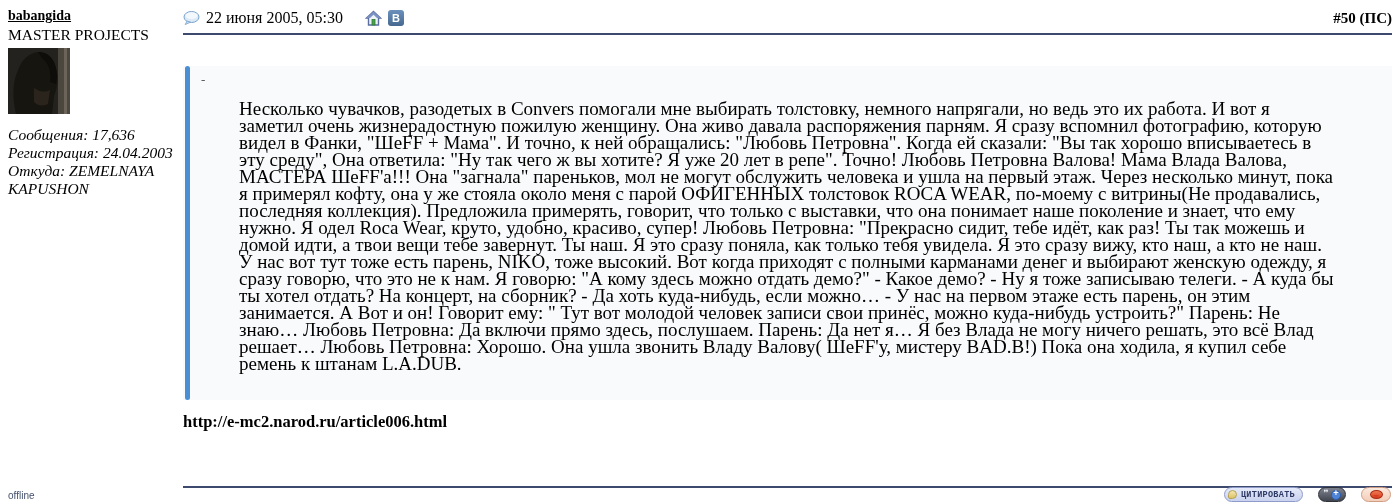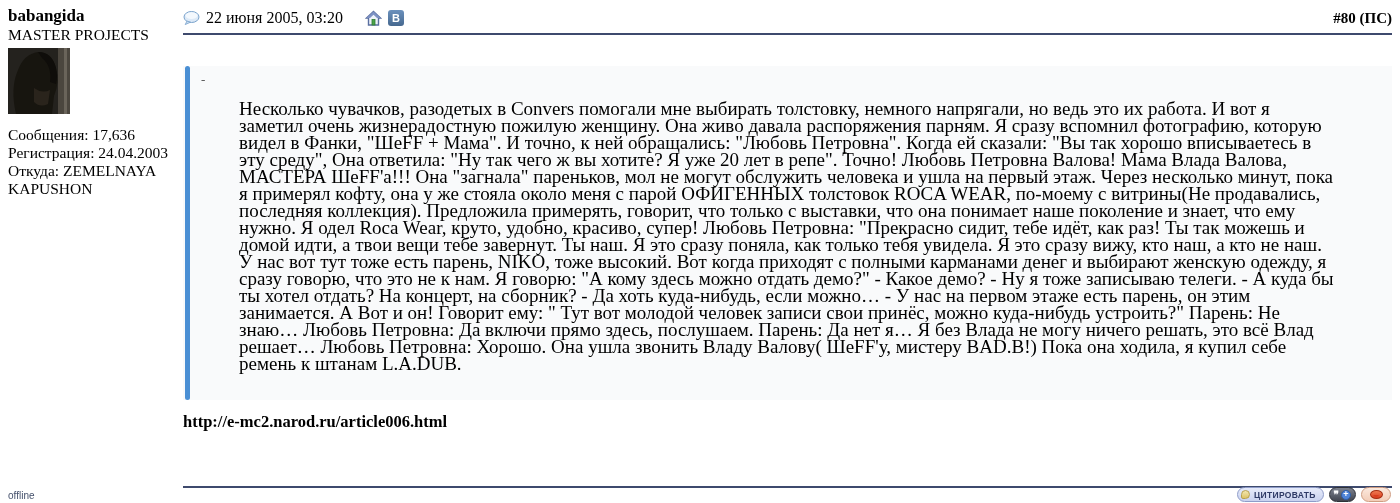--- a/index.html
+++ b/index.html
@@ -9,27 +9,27 @@
     position: relative;
     overflow: hidden;
     font-family: "Liberation Serif", "DejaVu Serif", serif;
     color: #000000;
   }
 
   
   .sidebar {
     position: absolute; left: 8px; top: 6px; width: 172px;
   }
-  .username { font-size: 17px; font-weight: bold; line-height: 19px; }
+  .username { font-size: 14px; font-weight: bold; line-height: 19px; text-decoration: underline; }
   .usertitle { font-size: 15.5px; line-height: 18px; margin-top: 1px; }
   .avatar {
     width: 62px; height: 66px; margin-top: 4px;
     display: block; overflow: hidden;
   }
-  .userstats { margin-top: 12px; font-size: 15.5px; line-height: 18px; }
+  .userstats { margin-top: 12px; font-size: 15.5px; line-height: 18px; font-style: italic; }
   .userstats div { margin-bottom: 0; }
   .status-offline {
     position: absolute; left: 8px; top: 490px;
     font-size: 10px; font-weight: normal; color: #44506b;
     font-family: "Liberation Sans", sans-serif;
   }
 
   
   .main { position: absolute; left: 183px; top: 0; width: 1209px; }
 
@@ -70,22 +70,22 @@
     padding: 34px 57px 28px 56px;
     font-size: 19px; line-height: 17px;
     color: #000000;
   }
 
   .post-link { margin-top: 12px; font-size: 16.5px; font-weight: bold; }
 
   
   .footer-buttons {
     position: absolute; right: 9px; top: 487px;
-    display: flex; align-items: center; gap: 5px;
-    font-family: Liberation Sans, sans-serif;
+    display: flex; align-items: center; gap: 15px;
+    font-family: Liberation Mono, monospace;
   }
   .btn-quote {
     display: flex; align-items: center;
     height: 15px; padding: 0 7px 0 3px;
     background: linear-gradient(#e6ebfa, #c9d2ef);
     border: 1px solid #8f9cc9; border-radius: 8px;
     font-size: 8.5px; font-weight: bold; color: #2e3a66;
     letter-spacing: 0.3px;
   }
   .btn-quote .pin {
@@ -163,34 +163,34 @@
 <div class="main">
 
   <div class="post-header">
     <span class="icon16">
       <svg width="17" height="17" viewBox="0 0 17 17" xmlns="http://www.w3.org/2000/svg">
         <ellipse cx="8.5" cy="7" rx="7.5" ry="5.5" fill="#dce9f7" stroke="#7aa3cc" stroke-width="1"></ellipse>
         <ellipse cx="8.5" cy="5.6" rx="6" ry="3.4" fill="#f3f8fd"></ellipse>
         <path d="M4 11 L2.2 14.6 L7.5 12.2 Z" fill="#c7dcf2" stroke="#7aa3cc" stroke-width="0.8"></path>
       </svg>
     </span>
-    <span class="post-date">22 июня 2005, 03:20</span>
+    <span class="post-date">22 июня 2005, 05:30</span>
 
     <span class="header-icons">
       <span class="icon16">
         <svg width="17" height="17" viewBox="0 0 17 17" xmlns="http://www.w3.org/2000/svg">
           <path d="M8.5 1.5 L15.5 8 L13.5 8 L13.5 15 L3.5 15 L3.5 8 L1.5 8 Z" fill="#eef3fa" stroke="#5a6fa0" stroke-width="1.4"></path>
           <rect x="7" y="9.5" width="3" height="5.5" fill="#4aa34a" stroke="#2f7a32" stroke-width="0.8"></rect>
           <path d="M8.5 1.5 L15.5 8 L12 8 L8.5 4.8 L5 8 L1.5 8 Z" fill="#7d92c4"></path>
         </svg>
       </span>
       <span class="vk-badge">В</span>
     </span>
 
-    <span class="post-number">#80 (ПС)</span>
+    <span class="post-number">#50 (ПС)</span>
   </div>
   <div class="header-rule"></div>
 
 
   <div class="quote-block">
     <div class="quote-bar"></div>
     <div class="quote-marker">-</div>
     <div class="quote-text">Несколько чувачков, разодетых в Convers помогали мне выбирать толстовку, немного напрягали, но ведь это их работа. И вот я заметил очень жизнерадостную пожилую женщину. Она живо давала распоряжения парням. Я сразу вспомнил фотографию, которую видел в Фанки, "ШеFF + Мама". И точно, к ней обращались: "Любовь Петровна". Когда ей сказали: "Вы так хорошо вписываетесь в эту среду", Она ответила: "Ну так чего ж вы хотите? Я уже 20 лет в репе". Точно! Любовь Петровна Валова! Мама Влада Валова, МАСТЕРА ШеFF'а!!! Она "загнала" пареньков, мол не могут обслужить человека и ушла на первый этаж. Через несколько минут, пока я примерял кофту, она у же стояла около меня с парой ОФИГЕННЫХ толстовок ROCA WEAR, по-моему с витрины(Не продавались, последняя коллекция). Предложила примерять, говорит, что только с выставки, что она понимает наше поколение и знает, что ему нужно. Я одел Roca Wear, круто, удобно, красиво, супер! Любовь Петровна: "Прекрасно сидит, тебе идёт, как раз! Ты так можешь и домой идти, а твои вещи тебе завернут. Ты наш. Я это сразу поняла, как только тебя увидела. Я это сразу вижу, кто наш, а кто не наш. У нас вот тут тоже есть парень, NIKO, тоже высокий. Вот когда приходят с полными карманами денег и выбирают женскую одежду, я сразу говорю, что это не к нам. Я говорю: "А кому здесь можно отдать демо?" - Какое демо? - Ну я тоже записываю телеги. - А куда бы ты хотел отдать? На концерт, на сборник? - Да хоть куда-нибудь, если можно… - У нас на первом этаже есть парень, он этим занимается. А Вот и он! Говорит ему: " Тут вот молодой человек записи свои принёс, можно куда-нибудь устроить?" Парень: Не знаю… Любовь Петровна: Да включи прямо здесь, послушаем. Парень: Да нет я… Я без Влада не могу ничего решать, это всё Влад решает… Любовь Петровна: Хорошо. Она ушла звонить Владу Валову( ШеFF'у, мистеру BAD.B!) Пока она ходила, я купил себе ремень к штанам L.A.DUB.</div>
   </div>
 

